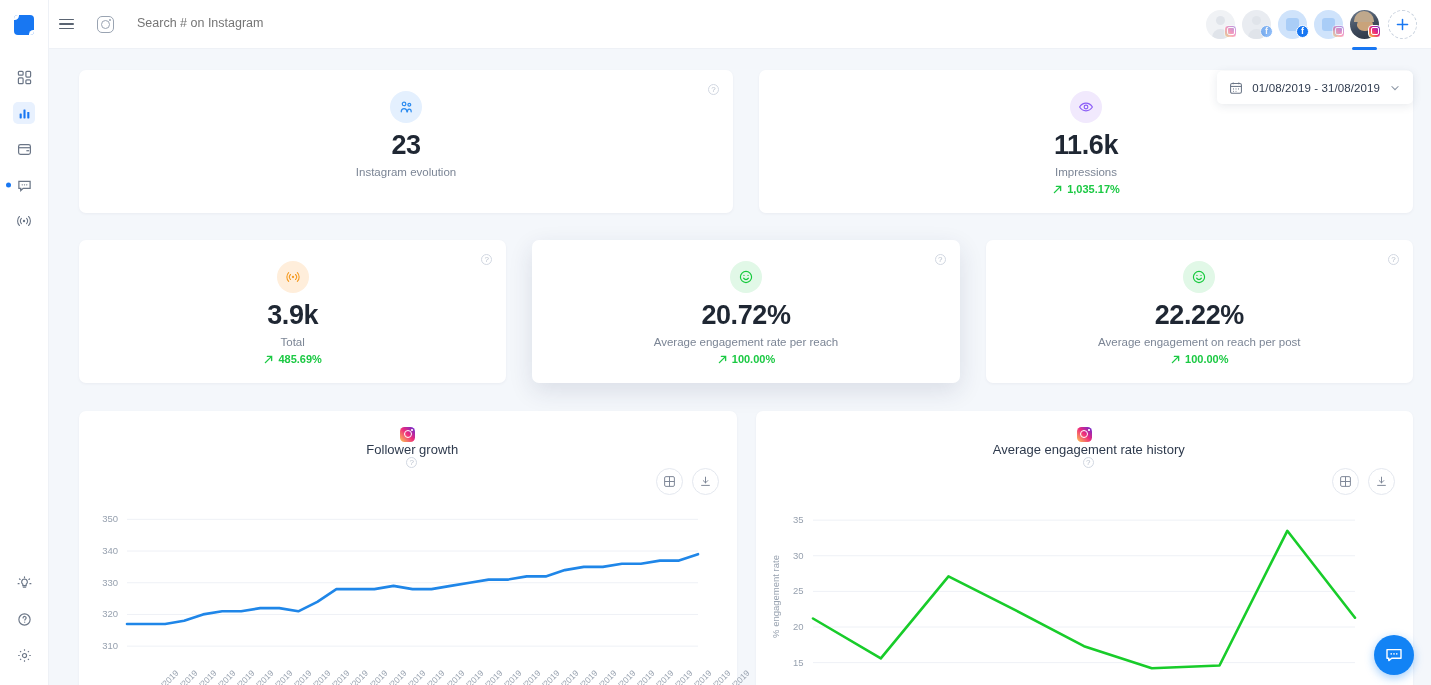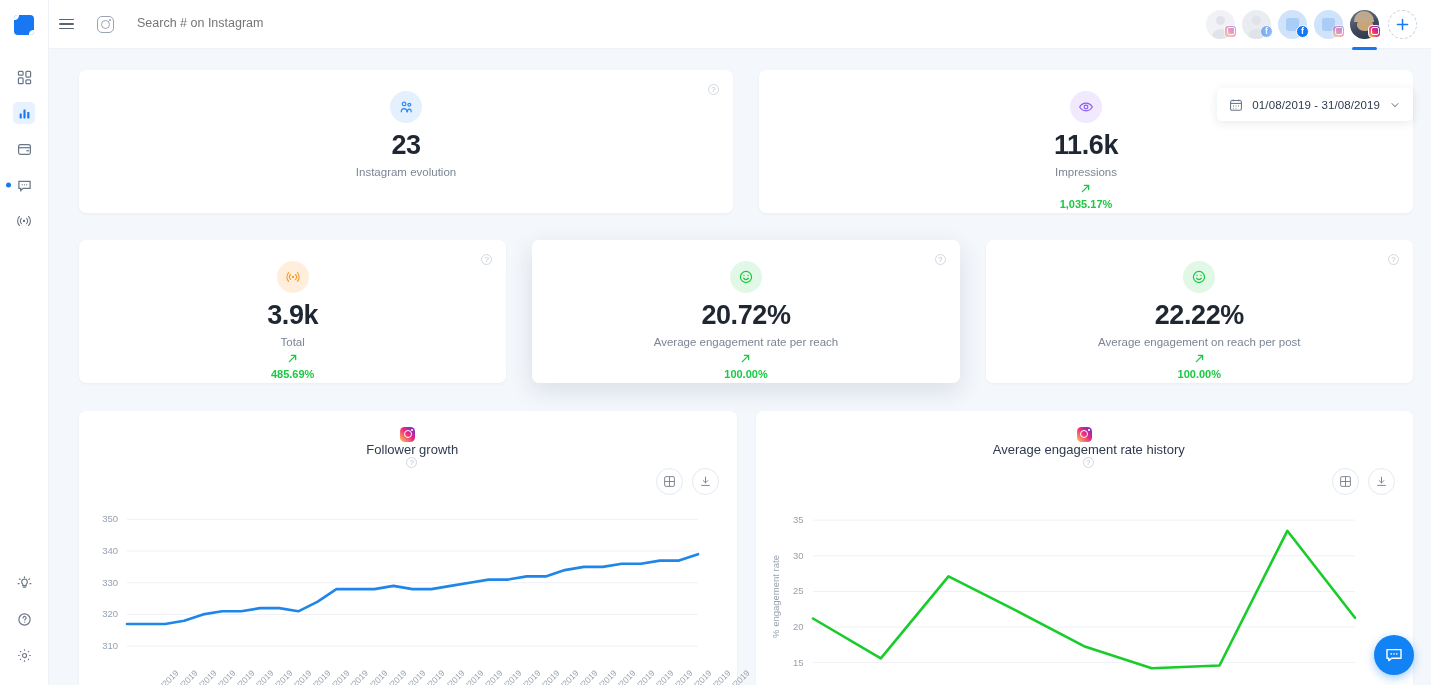--- a/index.html
+++ b/index.html
@@ -111,21 +111,21 @@
     border-radius: 10px 10px 0 0; left: 4px; top: 1px;
   }
   .plus-btn {
     width: 29px; height: 29px; border-radius: 50%; border: 1.3px dashed #c9d2de;
     display: flex; align-items: center; justify-content: center; cursor: pointer; margin-left: 2px;
   }
   .plus-btn svg { display: block; }
 
   
   .datepicker {
-    position: absolute; top: 88px; right: 18px; height: 33px; background: #fff;
+    position: absolute; top: 71px; right: 18px; height: 33px; background: #fff;
     border-radius: 5px; box-shadow: 0 2px 10px rgba(30,45,80,.10);
     display: flex; align-items: center; gap: 9px; padding: 0 12px; z-index: 20; cursor: pointer;
   }
   .datepicker .txt { font-size: 11.5px; color: #2e3a4d; letter-spacing: .1px; }
 
   
   .content { flex: 1; overflow: hidden; padding: 21px 18px 0 30px; }
   .row { display: flex; gap: 26px; }
   .row.r2 { margin-top: 27px; }
 
@@ -138,21 +138,21 @@
   .kpi-icon {
     width: 32px; height: 32px; border-radius: 50%;
     display: flex; align-items: center; justify-content: center; margin-bottom: 7px;
   }
   .kpi-icon.blue { background: #e4f0fe; }
   .kpi-icon.purple { background: #f1e9fd; }
   .kpi-icon.orange { background: #ffeedb; }
   .kpi-icon.green { background: #e1f8e7; }
   .kpi-value { font-size: 27px; font-weight: 700; color: #1f2733; letter-spacing: -.4px; line-height: 1.12; }
   .kpi-label { font-size: 11.5px; color: #7b8595; margin-top: 6px; }
-  .kpi-delta { display: flex; align-items: center; gap: 4px; margin-top: 5px; font-size: 11px; color: #1bc943; font-weight: 600; flex-direction: column; }
+  .kpi-delta { display: flex; align-items: center; gap: 4px; margin-top: 5px; font-size: 11px; color: #1bc943; font-weight: 600; }
   .help {
     position: absolute; top: 14px; right: 14px; width: 11px; height: 11px; border-radius: 50%;
     border: 1px solid #d2d8e2; color: #b9c1cd; font-size: 8px; line-height: 9px;
     text-align: center; cursor: pointer; font-family: "Liberation Sans", sans-serif;
   }
 
   
   .row.charts { margin-top: 28px; gap: 19px; }
   .chart-card { flex: 1; background: #fff; border-radius: 7px; box-shadow: 0 1px 3px rgba(30,45,80,.05); height: 280px; padding: 16px 18px 0 12px; position: relative; }
   .chart-head { display: flex; align-items: center; padding-left: 6px; flex-direction: column; }

